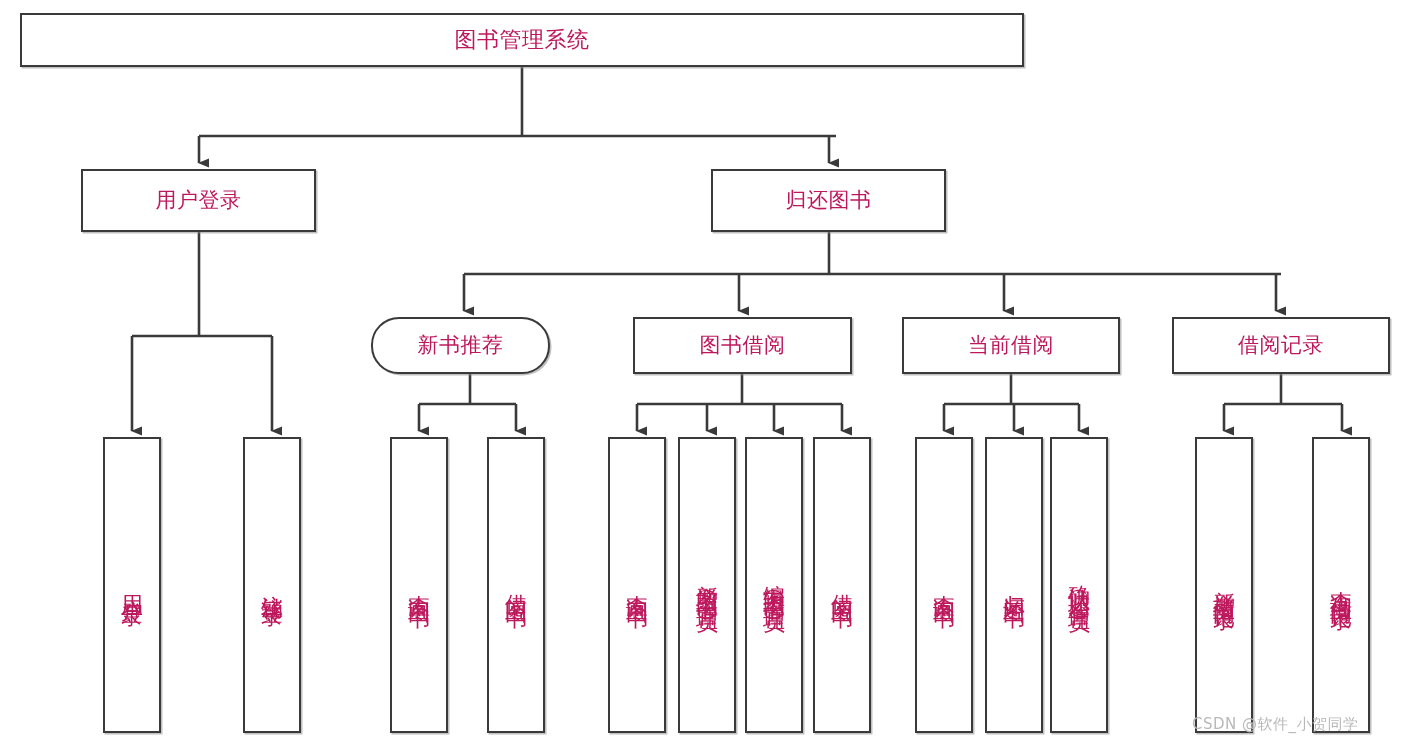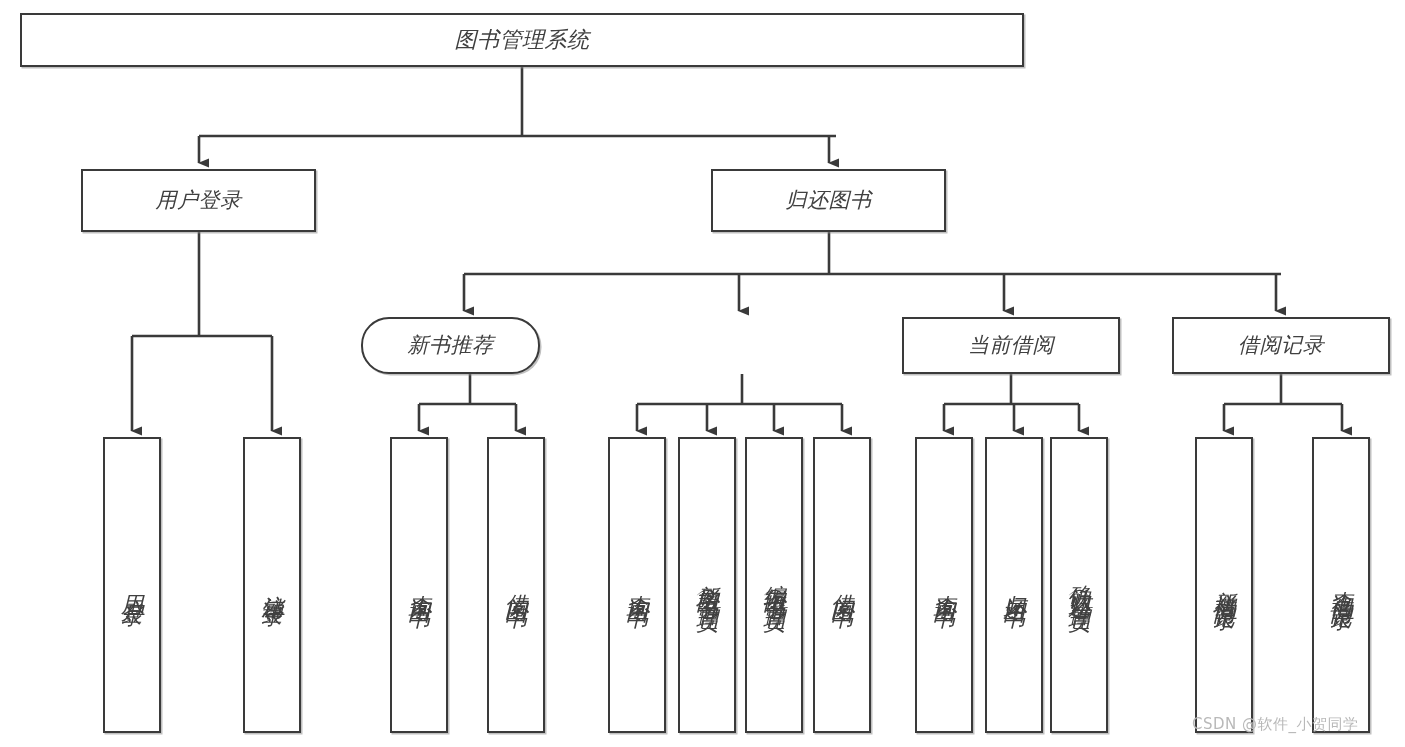--- a/index.html
+++ b/index.html
@@ -29,26 +29,25 @@
     position: absolute;
     box-sizing: border-box;
     background: #ffffff;
     border: 2px solid #3a3a3a;
     display: flex;
     align-items: center;
     justify-content: center;
     box-shadow: 1.5px 1.5px 0 rgba(140,140,140,0.55);
   }
   .node .label {
-    color: #404040;
+    color: #be185d;
     font-size: 21px;
     line-height: 1.18;
     letter-spacing: 0.5px;
     white-space: nowrap;
-    font-style: italic;
   }
   .node.vert .label {
     writing-mode: vertical-rl;
     text-orientation: upright;
     white-space: normal;
     letter-spacing: 4px;
     font-size: 22px;
     max-height: 100%;
   }
   .node.root .label { font-size: 22px; }
@@ -120,22 +119,25 @@
     <span class="label">图书管理系统</span>
   </div>
 
   <div class="node" style="left:81px; top:169px; width:235px; height:63px;">
     <span class="label">用户登录</span>
   </div>
   <div class="node" style="left:711px; top:169px; width:235px; height:63px;">
     <span class="label">归还图书</span>
   </div>
 
-  <div class="node" style="left:361px; top:317px; width:179px; height:57px;border-radius:28px;">
+  <div class="node" style="left:371px; top:317px; width:179px; height:57px;border-radius:28px;">
     <span class="label">新书推荐</span>
+  </div>
+  <div class="node" style="left:633px; top:317px; width:219px; height:57px;">
+    <span class="label">图书借阅</span>
   </div>
   <div class="node" style="left:902px; top:317px; width:218px; height:57px;">
     <span class="label">当前借阅</span>
   </div>
   <div class="node" style="left:1172px; top:317px; width:218px; height:57px;">
     <span class="label">借阅记录</span>
   </div>
 
   <div class="node vert" style="left:103px; top:437px; width:58px; height:296px;">
     <span class="label">用户登录</span>

